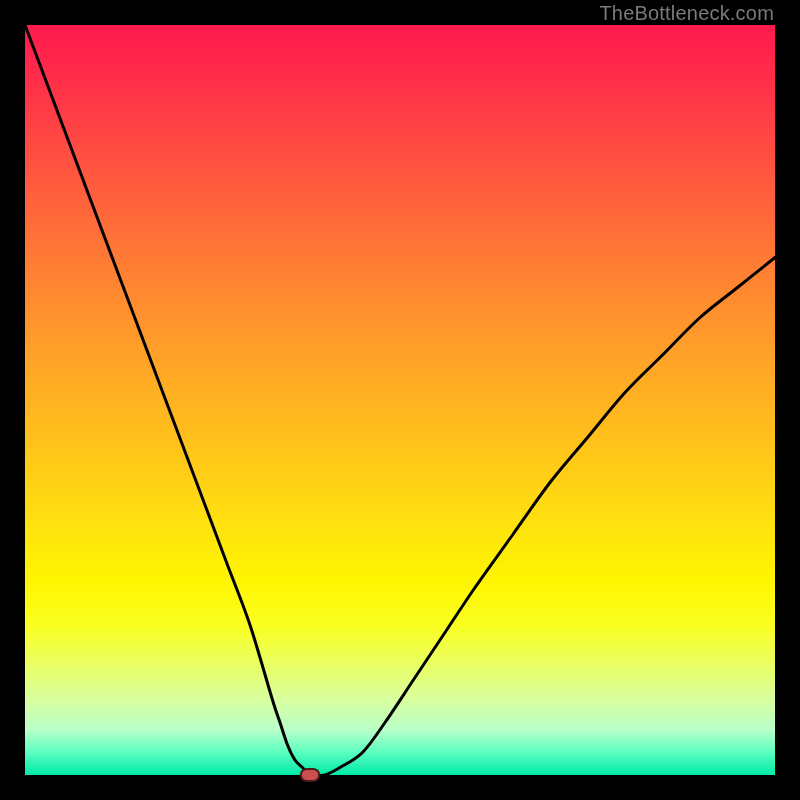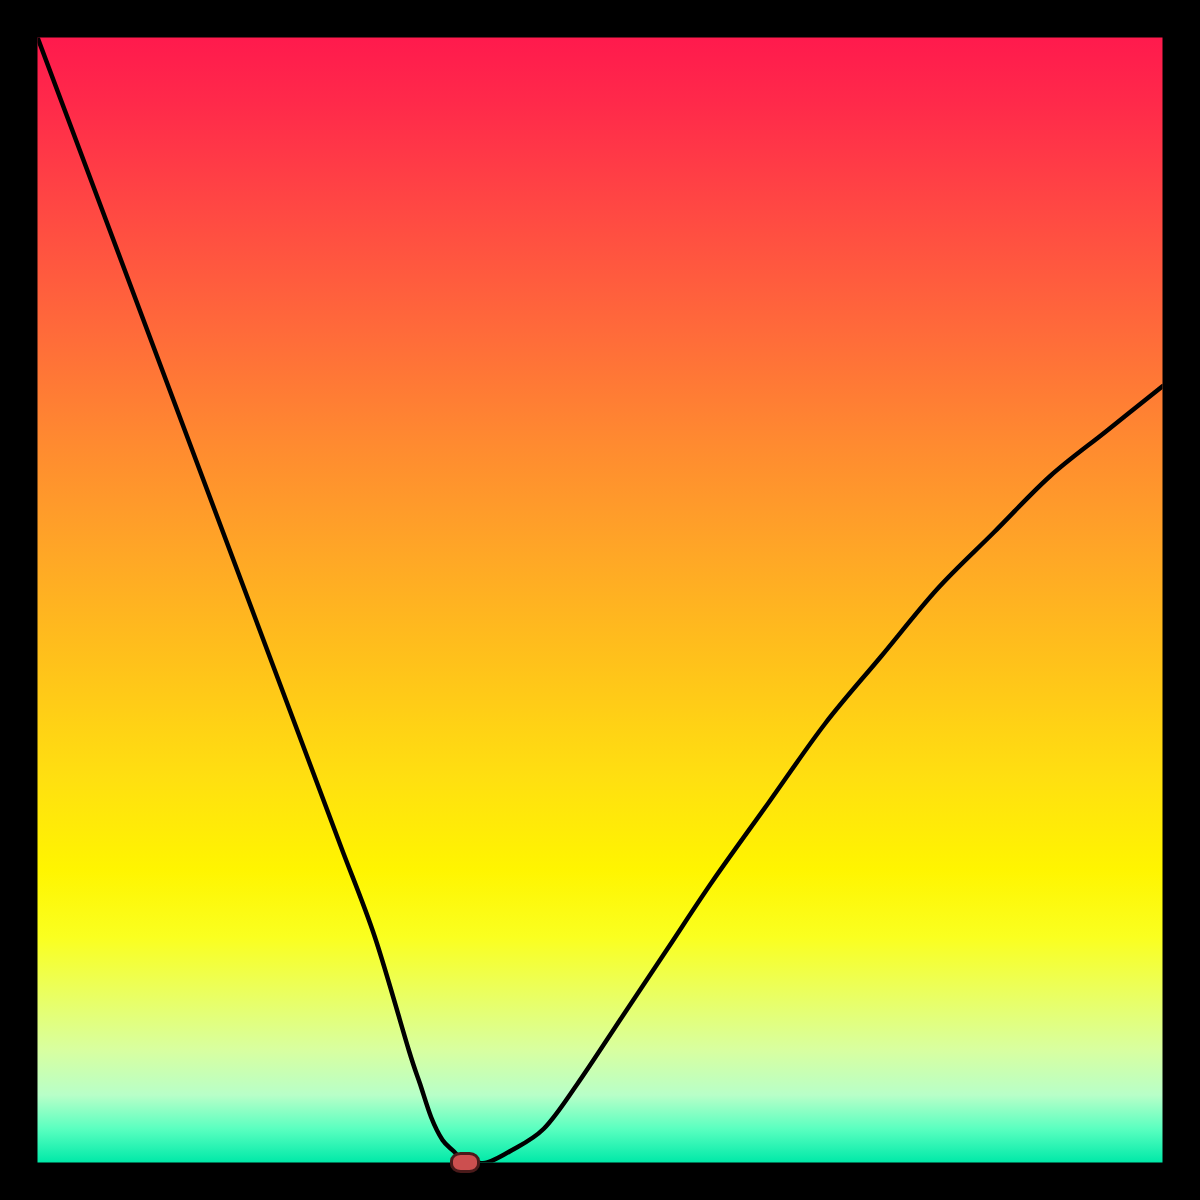--- a/index.html
+++ b/index.html
@@ -55,19 +55,20 @@
     font-size: 20px;
     color: #7a7a7a;
     font-weight: 500;
     letter-spacing: 0.2px;
   }
 </style>
 </head>
 <body>
 
 <div class="frame">
+  <div class="watermark">TheBottleneck.com</div>
   <div class="plot-area">
     <svg class="curve-svg" viewBox="0 0 750 750" preserveAspectRatio="none">
       <path id="curve-path" fill="none" stroke="#000" stroke-width="3" stroke-linejoin="round" stroke-linecap="round" d="M 0 0 C 3.75 10, 15 40, 22.5 60 C 30 80, 37.5 100, 45 120 C 52.5 140, 60 160, 67.5 180 C 75 200, 82.5 219.99999999999994, 90 239.99999999999994 C 97.5 259.99999999999994, 105 280, 112.5 300 C 120 320, 127.5 340, 135 360 C 142.5 380, 150 400, 157.5 420 C 165 440, 172.5 460, 180 480 C 187.5 500, 195 520, 202.5 540 C 210 560, 217.5 577.5, 225 600 C 232.5 622.5, 242.5 658.75, 247.5 675 C 252.5 691.25, 252.50000000000003 690, 255.00000000000003 697.5 C 257.5 705, 260 713.75, 262.5 720 C 265 726.25, 267.5 731.25, 270 735 C 272.5 738.75, 275 740, 277.5 742.5 C 280 745, 282.5 748.75, 285 750 C 287.5 751.25, 290 750, 292.5 750 C 295 750, 296.25 751.25, 300 750 C 303.75 748.75, 308.75 746.25, 315 742.5 C 321.25 738.75, 330 735, 337.5 727.5 C 345 720, 351.25 710, 360 697.5 C 368.75 685, 380 667.5, 390 652.5 C 400 637.5, 410.00000000000006 622.5, 420.00000000000006 607.5 C 430.00000000000006 592.5, 438.75 578.75, 450 562.5 C 461.25 546.25, 475 527.5, 487.5 510 C 500 492.5, 512.5 473.75, 525 457.5 C 537.5 441.25, 550 427.5, 562.5 412.5 C 575 397.5, 587.5 381.25, 600 367.5 C 612.5 353.75, 625 342.49999999999994, 637.5 329.99999999999994 C 650 317.49999999999994, 662.5 303.75, 675 292.5 C 687.5 281.25, 700 272.5, 712.5 262.5 C 725 252.5, 743.75 237.5, 750 232.5"></path>
     </svg>
     <div id="marker" class="marker" style="left: 285px; top: 750px;"></div>
   </div>
 </div>
 
 </body></html>

